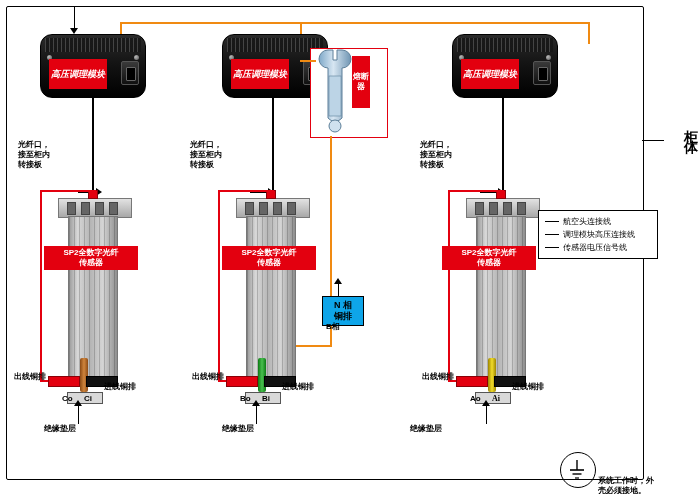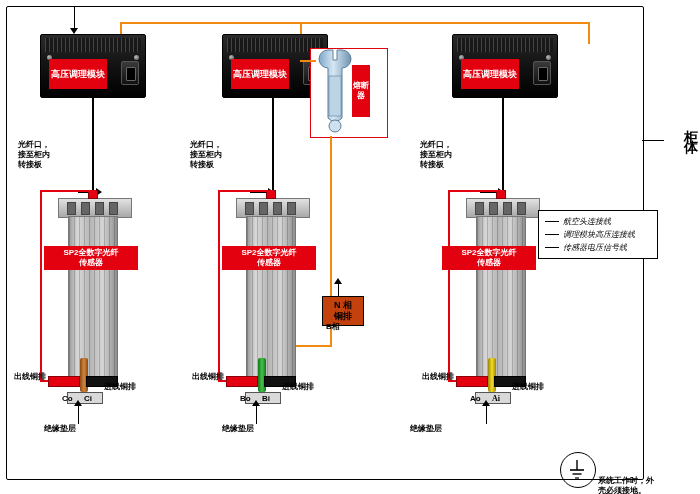--- a/index.html
+++ b/index.html
@@ -17,21 +17,21 @@
   .lbl.b{font-weight:bold;}
   
   .cab-frame{
     position:absolute;left:6px;top:6px;width:636px;height:472px;
     border:1px solid #000;border-radius:2px;background:transparent;
   }
   
   .module{
     position:absolute;width:104px;height:62px;
     background:linear-gradient(180deg,#2b2b2b 0%,#141414 45%,#000 100%);
-    border:1px solid #000;border-radius:2px;
+    border:1px solid #000;border-radius:12px;font-style:italic;
   }
   .module .fins{
     position:absolute;left:4px;top:3px;width:96px;height:14px;
     background:repeating-linear-gradient(90deg,#4a4a4a 0 1px,#161616 1px 4px);
     opacity:.85;
   }
   .module .screw{position:absolute;width:5px;height:5px;border-radius:50%;
     background:radial-gradient(circle at 35% 35%,#bbb,#555);}
   .module .red-label{
     position:absolute;left:8px;top:24px;width:58px;height:30px;
@@ -78,44 +78,44 @@
   .ln-red{position:absolute;background:#e3000f;}
   .ln-org{position:absolute;background:#f08a12;}
   
   .arw{position:absolute;width:0;height:0;}
   .arw-d{border-left:4px solid transparent;border-right:4px solid transparent;border-top:6px solid #000;}
   .arw-u{border-left:4px solid transparent;border-right:4px solid transparent;border-bottom:6px solid #000;}
   .arw-r{border-top:4px solid transparent;border-bottom:4px solid transparent;border-left:6px solid #000;}
   
   .legend{
     position:absolute;border:1px solid #000;background:#fff;padding:4px 6px;
-    font-size:8px;line-height:13px;font-style:italic;
+    font-size:8px;line-height:13px;
   }
   .legend .row{display:flex;align-items:center;gap:4px;white-space:nowrap;}
   .legend .swatch{display:inline-block;width:14px;height:0;border-top:1.5px solid #000;}
   .sw-black{border-top-color:#000;}
   .sw-orange{border-top-color:#f08a12;}
   .sw-red{border-top-color:#e3000f;}
   .note{
     position:absolute;border:1px solid #000;background:#fff;padding:4px 5px;
     font-size:8px;line-height:11.5px;color:#000;width:96px;
   }
   .nphase{
-    position:absolute;border:1px solid #000;background:#c2410c;
+    position:absolute;border:1px solid #000;background:#0ea5e9;
     font-size:9px;font-weight:bold;text-align:center;line-height:11px;
     padding:3px 4px;
   }
   .fuse-box{
     position:absolute;left:310px;top:48px;width:76px;height:88px;
     border:1px solid #e3000f;background:#fff;
   }
   .fuse-red{
     position:absolute;left:352px;top:56px;width:18px;height:52px;
     background:#e3000f;color:#fff;font-size:8px;font-weight:bold;
-    display:flex;align-items:center;justify-content:center;text-align:center;line-height:10px;margin-top:9px;
+    display:flex;align-items:center;justify-content:center;text-align:center;line-height:10px;
   }
   .wrench{position:absolute;left:315px;top:46px;}
   .gnd-circle{
     position:absolute;left:560px;top:452px;width:34px;height:34px;border:1px solid #000;border-radius:50%;
   }
   .wm{
     position:absolute;right:16px;bottom:12px;font-size:22px;color:#cfcfcf;
     font-weight:bold;letter-spacing:1px;opacity:.75;
   }
 </style>

